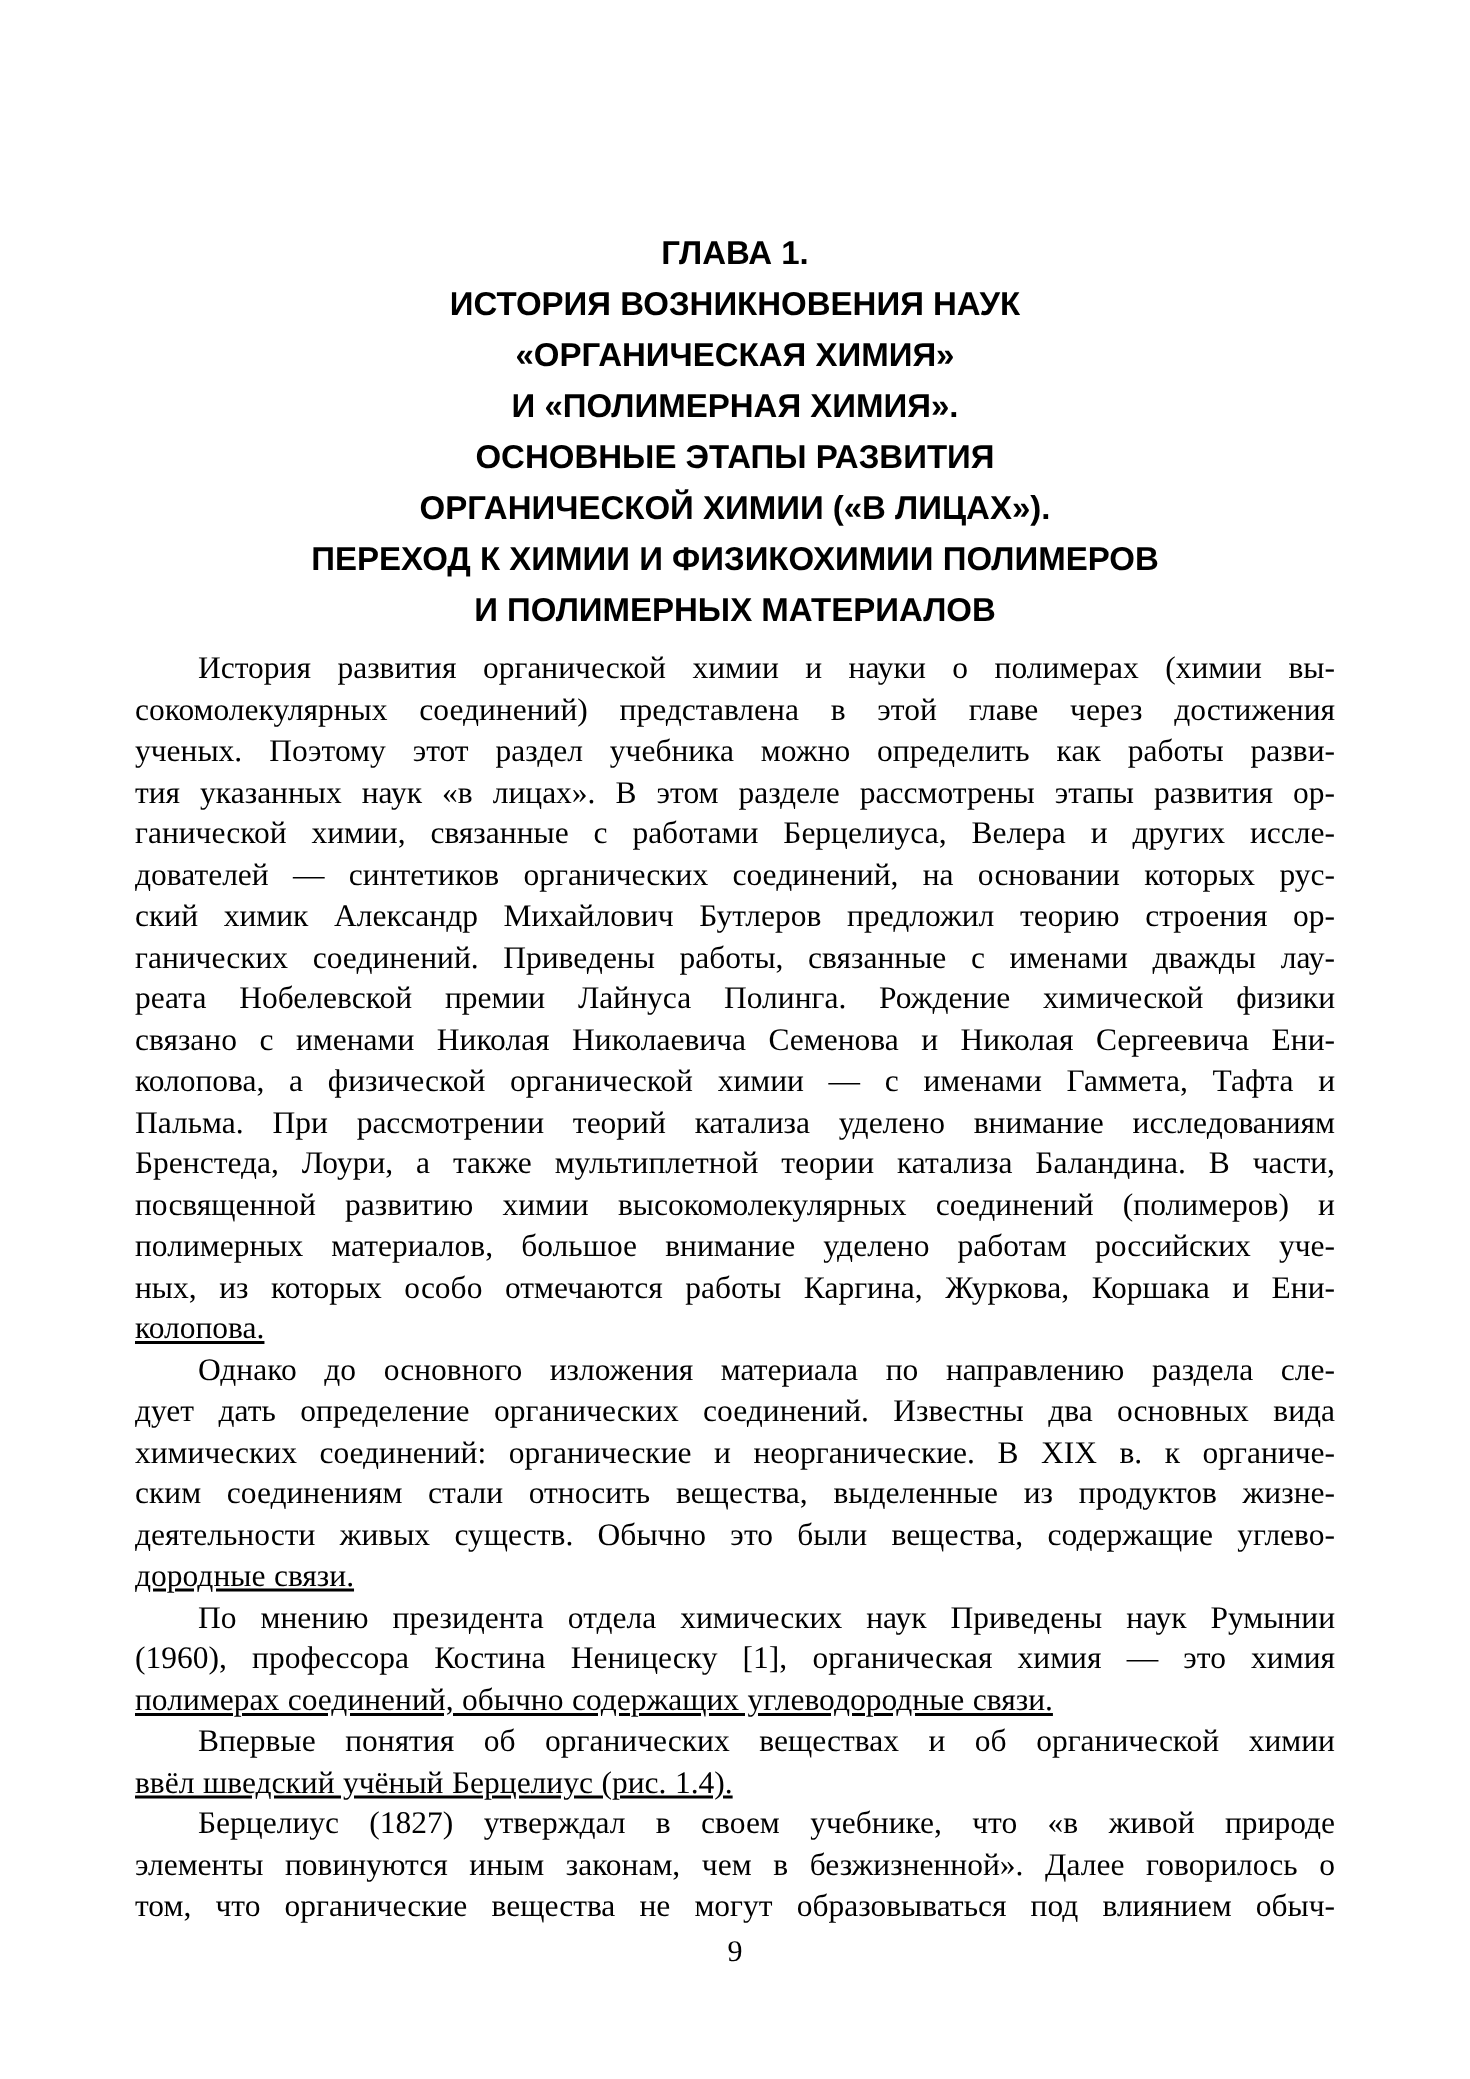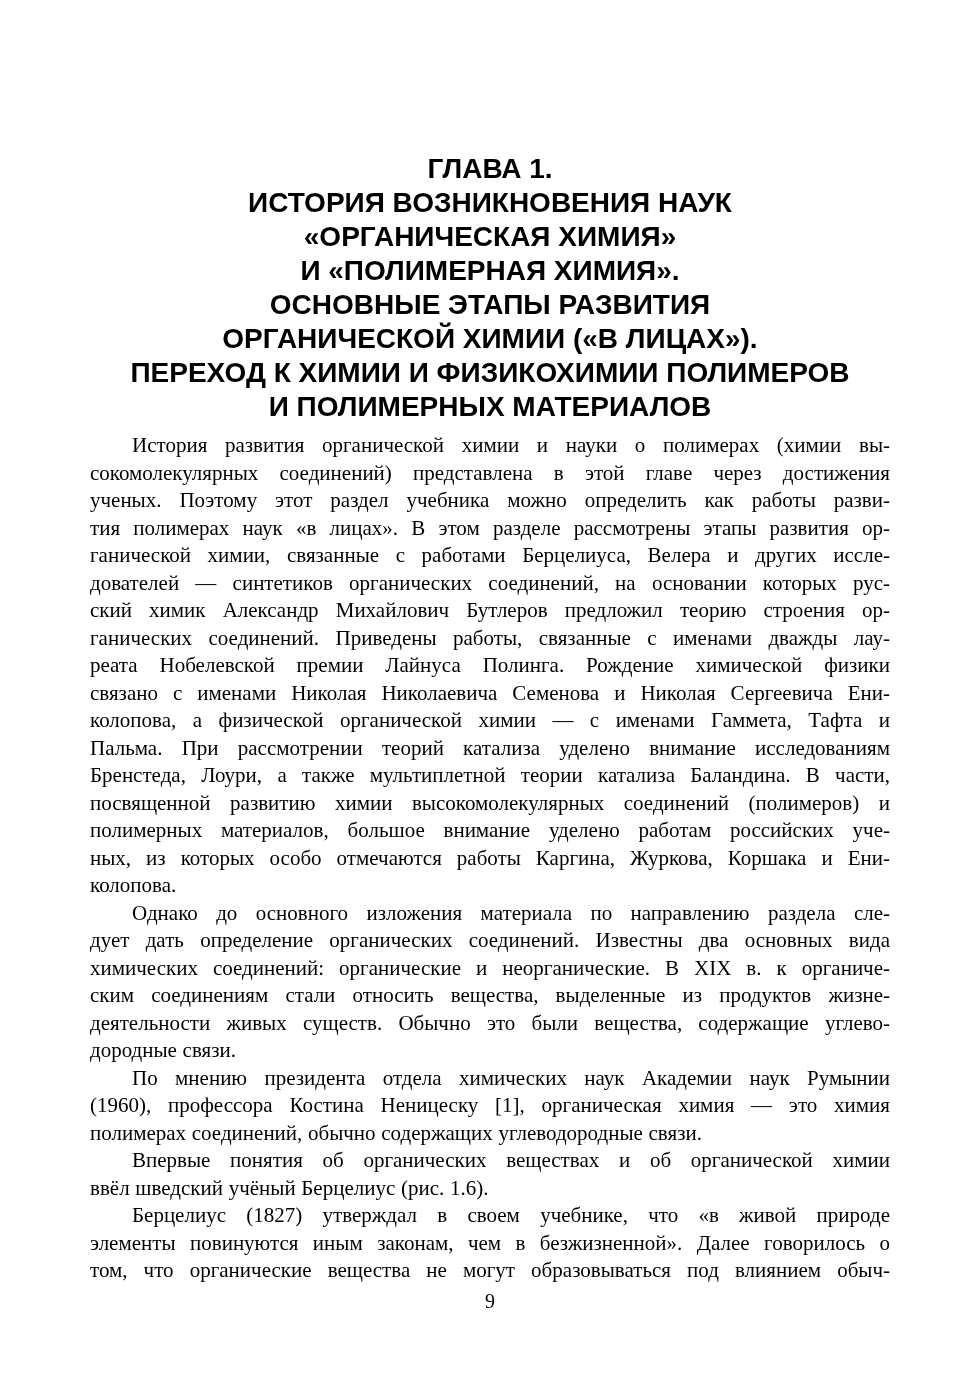--- a/index.html
+++ b/index.html
@@ -15,21 +15,21 @@
     background: #ffffff;
     color: #000000;
     overflow: hidden;
   }
   .heading {
     margin: 0 auto;
     padding-top: 152px;
     width: 820px;
     font-family: "Liberation Sans", sans-serif;
     font-weight: bold;
-    font-size: 28px;
+    font-size: 22px;
     line-height: 34px;
     text-align: center;
     letter-spacing: 0;
   }
   .h-line {
     white-space: nowrap;
   }
   .body-col {
     width: 800px;
     margin: 8px auto 0 auto;
@@ -43,20 +43,21 @@
     text-align-last: justify;
     white-space: normal;
     height: 27.5px;
     overflow: visible;
   }
   .line.indent {
     padding-left: 42px;
   }
   .line.last {
     text-align-last: left;
+    text-decoration: underline;
   }
   .italic-term {
   }
   .folio {
     width: 800px;
     margin: 5px auto 0 auto;
     font-family: "Liberation Serif", serif;
     font-size: 20px;
     text-align: center;
   }
@@ -75,21 +76,21 @@
     <div class="h-line">ОРГАНИЧЕСКОЙ ХИМИИ («В ЛИЦАХ»).</div>
     <div class="h-line">ПЕРЕХОД К ХИМИИ И ФИЗИКОХИМИИ ПОЛИМЕРОВ</div>
     <div class="h-line">И ПОЛИМЕРНЫХ МАТЕРИАЛОВ</div>
   </h1>
 
   <div class="body-col">
 
     <div class="line indent">История развития органической химии и науки о полимерах (химии вы-</div>
     <div class="line">сокомолекулярных соединений) представлена в этой главе через достижения</div>
     <div class="line">ученых. Поэтому этот раздел учебника можно определить как работы разви-</div>
-    <div class="line">тия полимерах наук «в лицах». В этом разделе рассмотрены этапы развития ор-</div>
+    <div class="line">тия указанных наук «в лицах». В этом разделе рассмотрены этапы развития ор-</div>
     <div class="line">ганической химии, связанные с работами Берцелиуса, Велера и других иссле-</div>
     <div class="line">дователей — синтетиков органических соединений, на основании которых рус-</div>
     <div class="line">ский химик Александр Михайлович Бутлеров предложил теорию строения ор-</div>
     <div class="line">ганических соединений. Приведены работы, связанные с именами дважды лау-</div>
     <div class="line">реата Нобелевской премии Лайнуса Полинга. Рождение химической физики</div>
     <div class="line">связано с именами Николая Николаевича Семенова и Николая Сергеевича Ени-</div>
     <div class="line">колопова, а физической органической химии — с именами Гаммета, Тафта и</div>
     <div class="line">Пальма. При рассмотрении теорий катализа уделено внимание исследованиям</div>
     <div class="line">Бренстеда, Лоури, а также мультиплетной теории катализа Баландина. В части,</div>
     <div class="line">посвященной развитию химии высокомолекулярных соединений (полимеров) и</div>
@@ -97,26 +98,26 @@
     <div class="line">ных, из которых особо отмечаются работы Каргина, Журкова, Коршака и Ени-</div>
     <div class="line last">колопова.</div>
 
     <div class="line indent">Однако до основного изложения материала по направлению раздела сле-</div>
     <div class="line">дует дать определение органических соединений. Известны два основных вида</div>
     <div class="line">химических соединений: органические и неорганические. В XIX в. к органиче-</div>
     <div class="line">ским соединениям стали относить вещества, выделенные из продуктов жизне-</div>
     <div class="line">деятельности живых существ. Обычно это были вещества, содержащие углево-</div>
     <div class="line last">дородные связи.</div>
 
-    <div class="line indent">По мнению президента отдела химических наук Академии наук Румынии</div>
+    <div class="line indent">По мнению президента отдела химических наук Приведены наук Румынии</div>
     <div class="line"><span>(1960), профессора Костина Неницеску [1], </span><span class="italic-term">органическая химия</span><span> — это химия</span></div>
     <div class="line last">полимерах соединений, обычно содержащих углеводородные связи.</div>
 
     <div class="line indent">Впервые понятия об органических веществах и об органической химии</div>
-    <div class="line last">ввёл шведский учёный Берцелиус (рис. 1.6).</div>
+    <div class="line last">ввёл шведский учёный Берцелиус (рис. 1.4).</div>
 
     <div class="line indent">Берцелиус (1827) утверждал в своем учебнике, что «в живой природе</div>
     <div class="line">элементы повинуются иным законам, чем в безжизненной». Далее говорилось о</div>
     <div class="line">том, что органические вещества не могут образовывать­ся под влиянием обыч-</div>
 
   </div>
 
   <div class="folio">9</div>
 
 </div>

